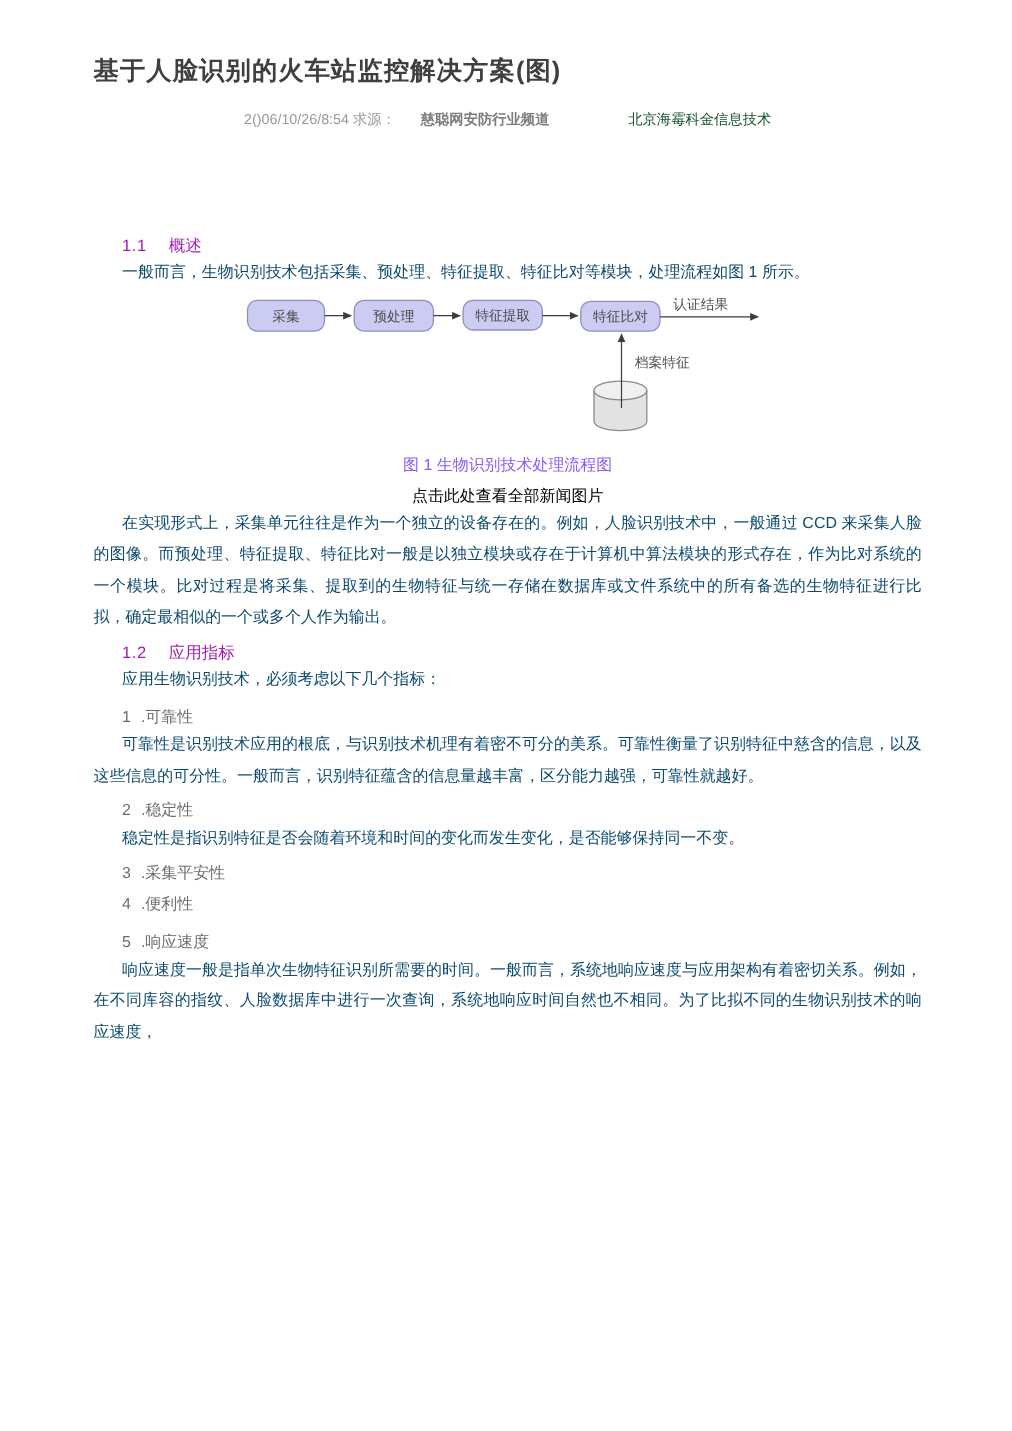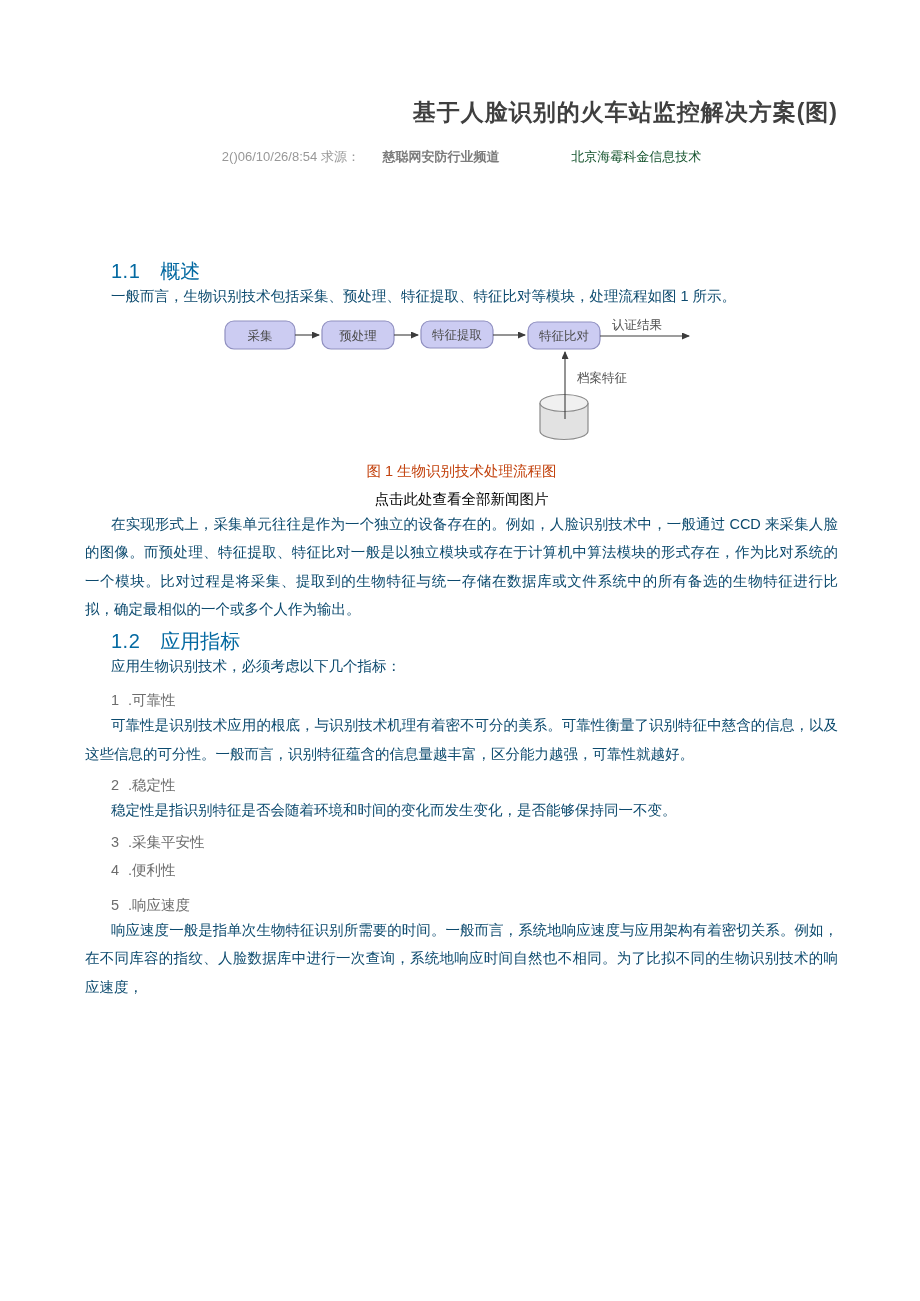--- a/index.html
+++ b/index.html
@@ -3,49 +3,49 @@
 <meta charset="utf-8">
 <style>
   html,body{margin:0;padding:0;}
   body{
     width:920px;height:1301px;background:#ffffff;overflow:hidden;
     font-family:"Liberation Sans","DejaVu Sans",sans-serif;
     color:#696969;
   }
   .page{padding:0 82px 0 85px;box-sizing:border-box;}
   .doc-title{
-    padding-top:97px;margin:0;text-align:right;
+    padding-top:49px;margin:0;text-align:left;
     font-size:23px;font-weight:bold;color:#3f3f3f;letter-spacing:1px;
   }
   .meta-line{
     margin-top:20px;text-align:center;font-size:13px;color:#989898;
     white-space:nowrap;
   }
   .meta-line .src-name{color:#7c7c7c;font-weight:bold;margin-left:19px;}
   .meta-line .company{color:#14532d;margin-left:68px;}
 
   .sec-heading{
-    margin:0 0 0 26px;font-size:20px;color:#0369a1;line-height:21px;
+    margin:0 0 0 26px;font-size:15px;color:#a21caf;line-height:21px;
   }
   .sec-heading .sec-num{margin-right:20px;letter-spacing:0.5px;}
   .sec-11{margin-top:95px;}
   .sec-12{margin-top:7px;}
 
   p.body-p{
     font-size:14.5px;line-height:28.5px;margin:0;color:#0c4a6e;
     text-align:justify;
   }
   .indent{text-indent:26px;}
   .p-intro{margin-top:3px;}
   .p-impl{margin-top:27px;}
   .p-apply{margin-top:14px;}
 
   .flow-figure{margin:3px 0 0 115px;width:500px;height:137px;}
   .flow-figure svg{display:block;}
-  .fig-caption{margin-top:9px;text-align:center;font-size:14.5px;color:#c2410c;line-height:22px;}
+  .fig-caption{margin-top:9px;text-align:center;font-size:14.5px;color:#8b5cf6;line-height:22px;}
   .fig-link{margin-top:6px;text-align:center;font-size:14.5px;color:#000000;line-height:22px;cursor:pointer;}
 
   .list-item{
     margin-left:26px;font-size:14.5px;color:#6c6c6c;line-height:21px;
   }
   .list-item .item-num{margin-right:9px;}
   .li-1{margin-top:10px;}
   .li-2{margin-top:7px;}
   .li-3{margin-top:7px;}
   .li-4{margin-top:7px;}

